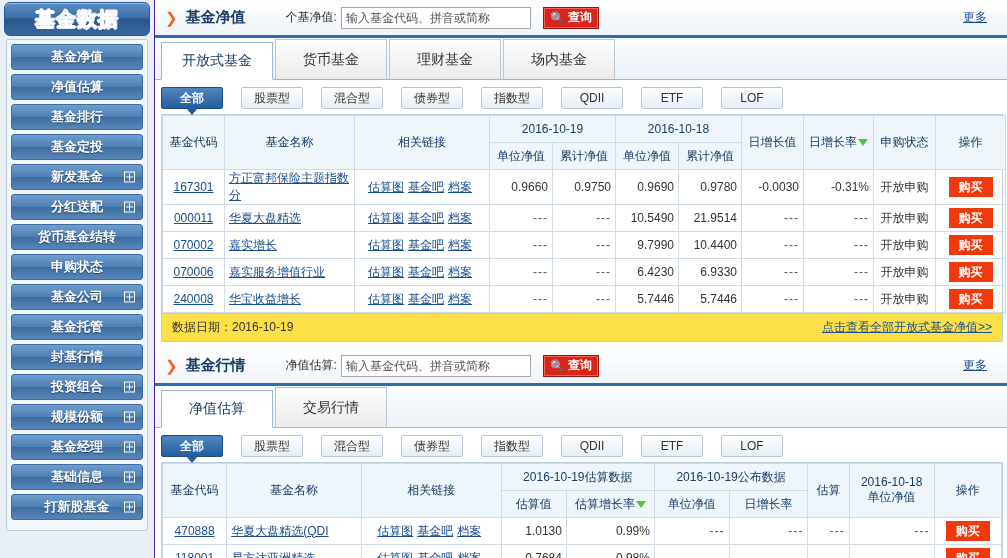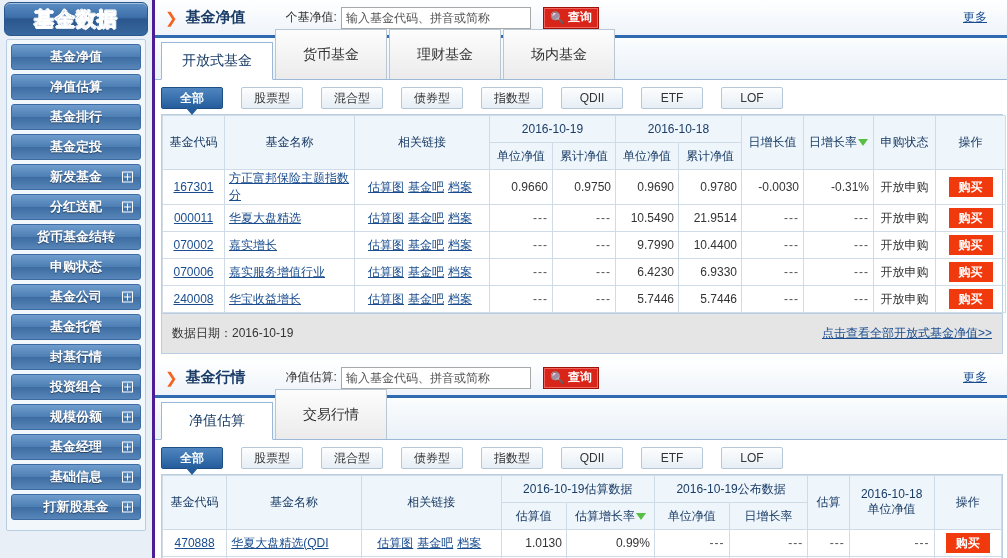--- a/index.html
+++ b/index.html
@@ -9,21 +9,21 @@
     font-size: 12px;
     background: #ffffff;
     overflow: hidden;
   }
   .page { position: relative; width: 1007px; height: 558px; display: flex; }
 
   
   .sidebar {
     width: 155px; height: 558px;
     background: #e9eff7;
-    border-right: 3px solid #4c1d95;
+    border-right: 1px solid #4c1d95;
     padding: 0 0 0 0;
     flex: 0 0 155px;
   }
   .logo {
     height: 34px;
     margin: 2px 4px 3px 4px;
     background: linear-gradient(to bottom, #5b8ec4 0%, #3d6ea8 45%, #2a578d 50%, #38679f 100%);
     border: 1px solid #2a578d;
     border-radius: 6px;
     display: flex; align-items: center; justify-content: center;
@@ -101,21 +101,21 @@
   .sec-more { margin-left: auto; color: #1a4d8f; font-size: 12px; cursor: pointer; padding-right: 12px; text-decoration: underline; }
 
   
   .tabrow {
     display: flex; align-items: flex-end; height: 42px;
     background: linear-gradient(to bottom,#fbfdfe 0%, #eaf1f8 100%);
     border-bottom: 1px solid #9bb8d6;
     padding-left: 6px;
   }
   .tab {
-    height: 50px; min-width: 112px; padding: 0 18px;
+    height: 40px; min-width: 112px; padding: 0 18px;
     display: flex; align-items: center; justify-content: center;
     font-size: 14px; color: #333;
     background: linear-gradient(to bottom,#fdfdfd 0%, #ebebeb 100%);
     border: 1px solid #b9c7d4; border-bottom: none;
     margin-right: 2px;
     cursor: pointer;
   }
   .tab.active {
     height: 38px;
     background: #ffffff;
@@ -166,22 +166,22 @@
   .pos { color: #cc0000; font-weight: bold; }
   .buy {
     display: inline-block; background: #f0390c; color: #fff;
     font-size: 12px; font-weight: bold; padding: 3px 10px;
     cursor: pointer; line-height: 14px;
   }
   .sort-icon { display: inline-block; width: 0; height: 0; vertical-align: middle;
     border-left: 5px solid transparent; border-right: 5px solid transparent;
     border-top: 7px solid #57c043; margin-left: 1px; }
   .foot {
-    display: flex; align-items: center; height: 40px;
-    background: #e5e5e5; border: 1px solid #b9cde3; border-top: none;
+    display: flex; align-items: center; height: 28px;
+    background: #fde047; border: 1px solid #b9cde3; border-top: none;
     margin: 0 4px 0 6px; padding: 0 10px; font-size: 12px; color: #333;
   }
   .foot .more { margin-left: auto; color: #1a4d8f; text-decoration: underline; cursor: pointer; }
   .spacer { height: 6px; }
 </style>
 </head>
 <body>
 
 <div class="page">
 

